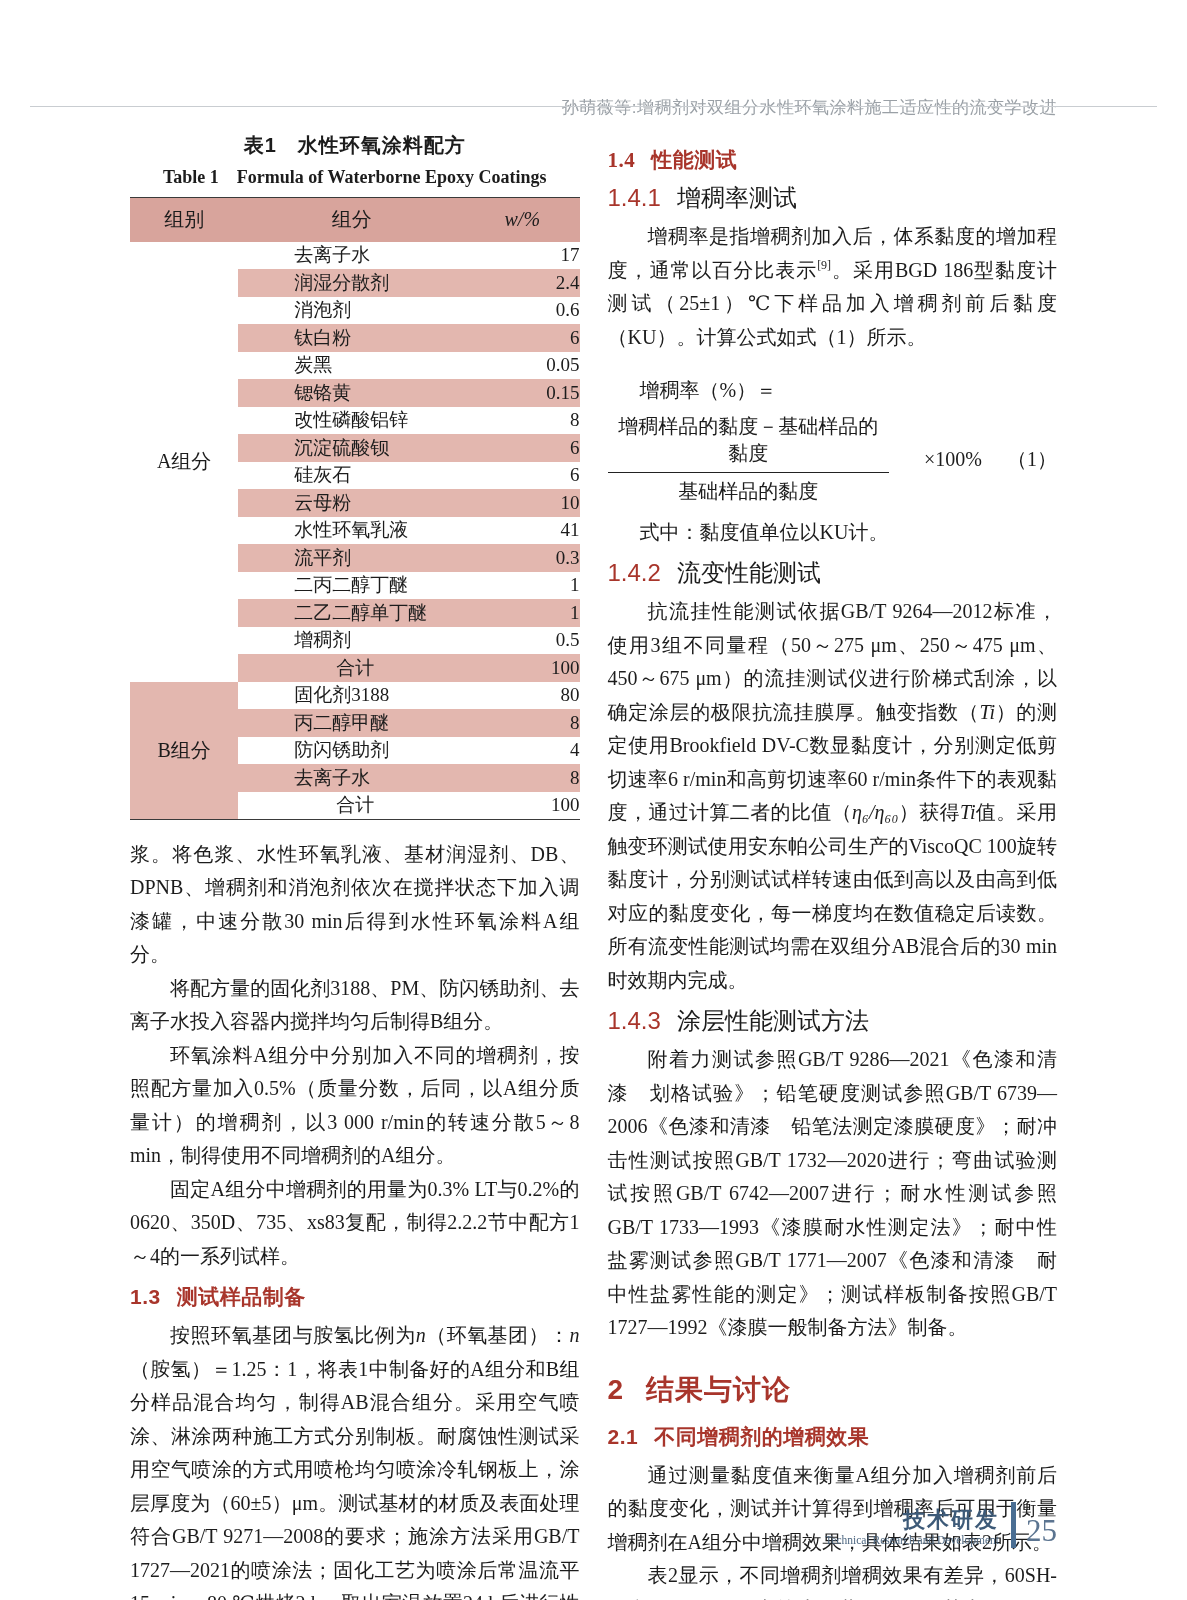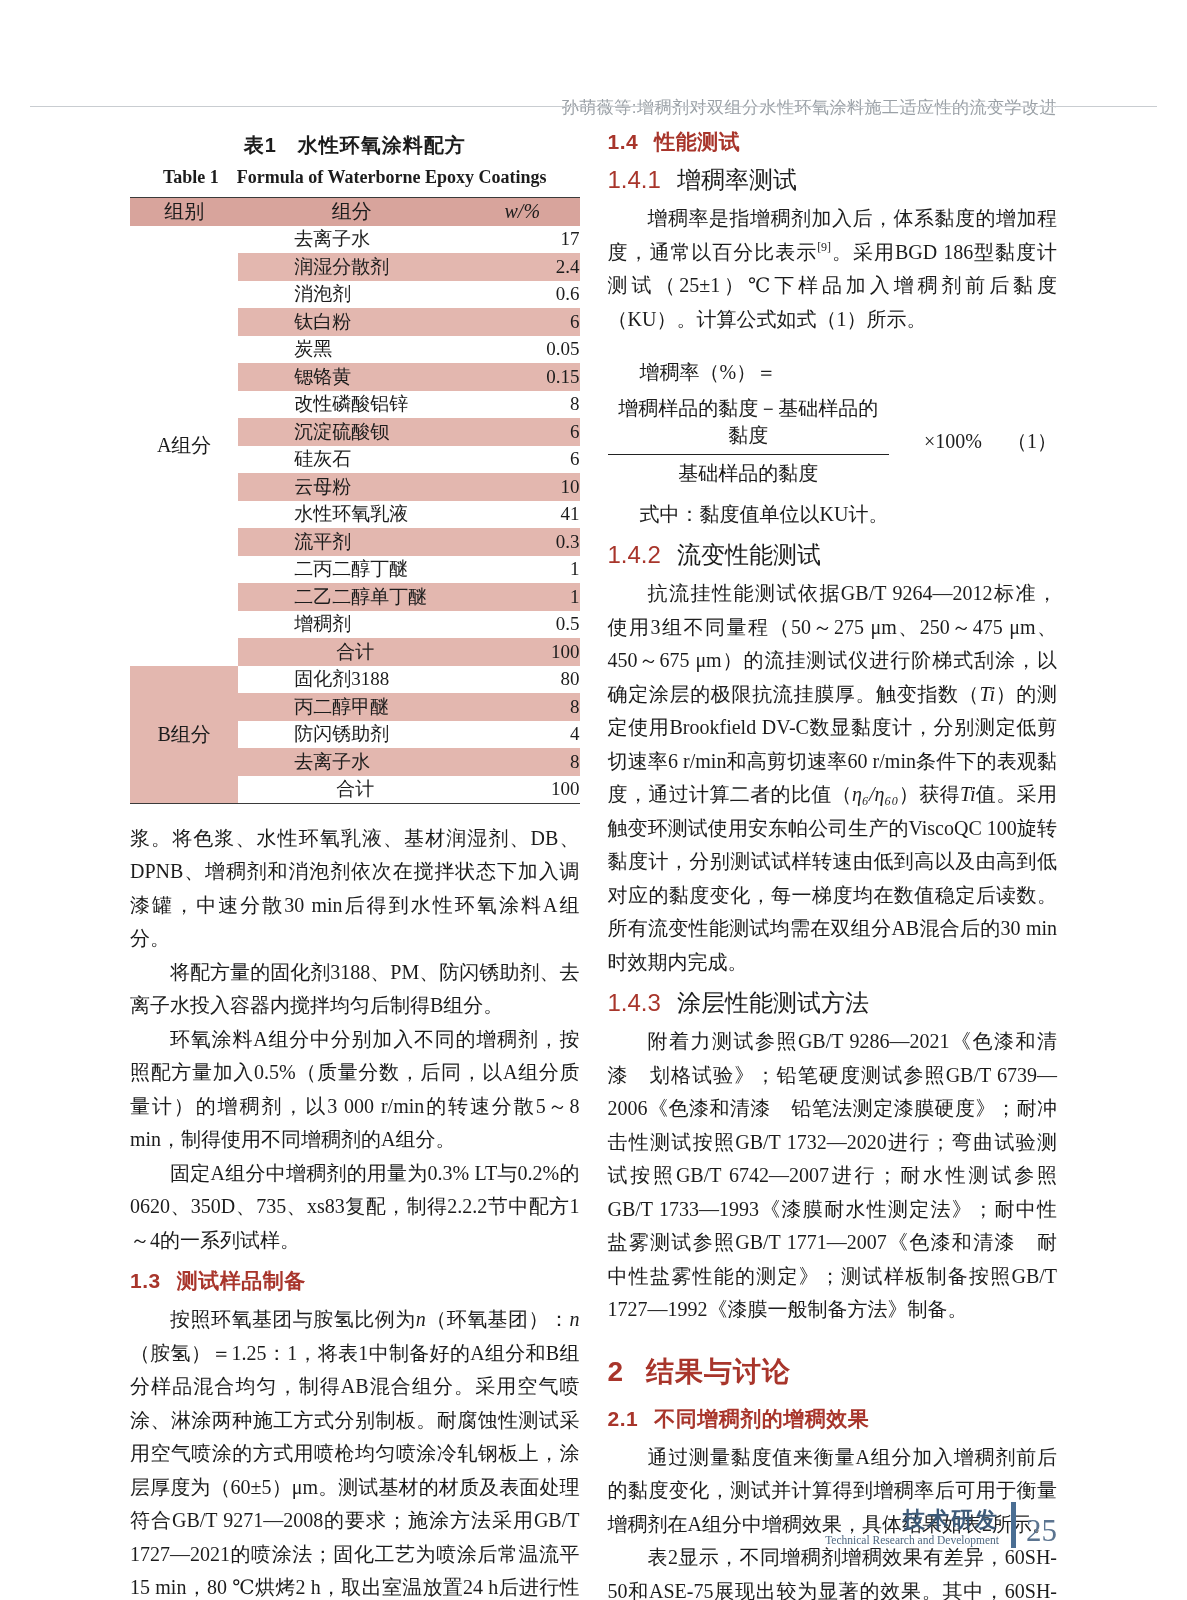--- a/index.html
+++ b/index.html
@@ -49,21 +49,21 @@
   table.t1{
     width:100%;border-collapse:collapse;table-layout:fixed;
     border-top:1.5px solid #3a3a3a;border-bottom:1.5px solid #3a3a3a;
     font-size:19px;
   }
   table.t1 col.c-group{width:106px;}
   table.t1 col.c-comp{width:222px;}
   table.t1 col.c-val{width:112px;}
   table.t1 th{
     background:var(--hdr-pink);font-weight:normal;
-    height:28px;font-size:20px;text-align:center;
+    height:44px;font-size:20px;text-align:center;
   }
   table.t1 th.h-val{font-style:italic;}
   table.t1 td{height:27.5px;vertical-align:middle;font-family:Liberation Serif, serif;}
   td.comp{text-align:left;padding-left:56px;}
   td.comp.total{text-align:center;padding-left:7px;}
   td.val{text-align:right;}
   td.group-label{text-align:center;vertical-align:middle;font-size:20px;}
   tbody.ga tr:nth-child(even) td:not(.group-label){background:var(--stripe);}
   tbody.gb tr:nth-child(even) td:not(.group-label){background:var(--stripe);}
   tbody.gb td.group-label{background:var(--stripe);}
@@ -255,21 +255,21 @@
       <div class="h-sec">
         <span class="num">1.3</span><span>测试样品制备</span>
       </div>
 
       <p class="para indent"><span>按照环氧基团与胺氢比例为</span><i>n</i><span>（环氧基团）：</span><i>n</i><span>（胺氢）＝1.25：1，将表1中制备好的A组分和B组分样品混合均匀，制得AB混合组分。采用空气喷涂、淋涂两种施工方式分别制板。耐腐蚀性测试采用空气喷涂的方式用喷枪均匀喷涂冷轧钢板上，涂层厚度为（60±5）μm。测试基材的材质及表面处理符合GB/T 9271—2008的要求；施涂方法采用GB/T 1727—2021的喷涂法；固化工艺为喷涂后常温流平15 min，80 ℃烘烤2 h，取出室温放置24 h后进行性能测试。</span></p>
 
     </div>
 
     <div class="col">
 
-      <div class="h-sec" style="margin-top:0;">
+      <div class="h-sec" style="margin-top:18px;font-family:Liberation Serif, serif;">
         <span class="num">1.4</span><span>性能测试</span>
       </div>
 
       <div class="h-sub">
         <span class="num">1.4.1</span><span>增稠率测试</span>
       </div>
 
       <p class="para indent"><span>增稠率是指增稠剂加入后，体系黏度的增加程度，通常以百分比表示</span><sup class="ref">[9]</sup><span>。采用BGD 186型黏度计测试（25±1）℃下样品加入增稠剂前后黏度（KU）。计算公式如式（1）所示。</span></p>
 
       <div class="eq-lead">增稠率（%）＝</div>

